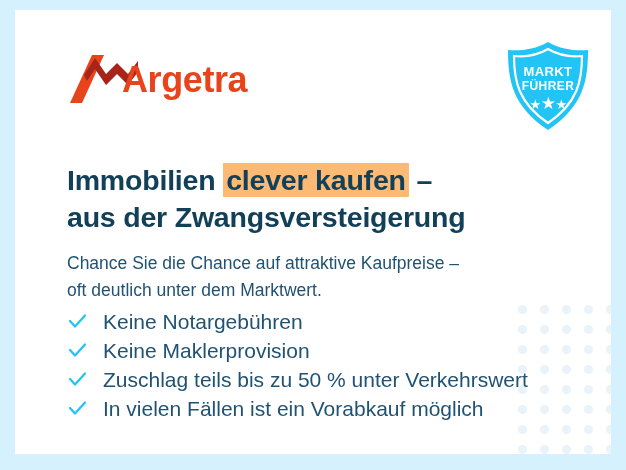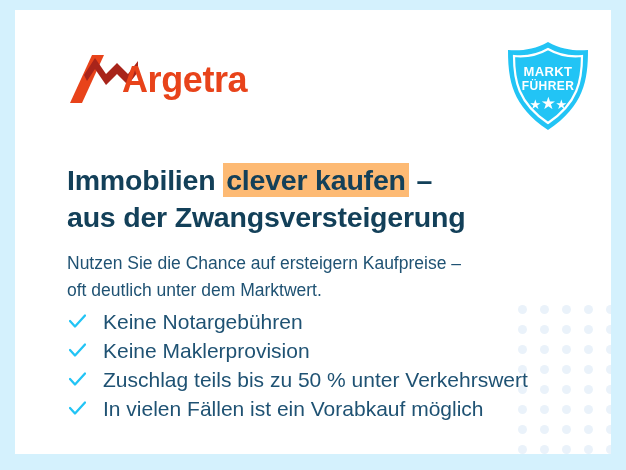--- a/index.html
+++ b/index.html
@@ -247,21 +247,21 @@
         <span>★</span><span class="star-big">★</span><span>★</span>
       </div>
     </div>
 
     <h1 id="headline">
       <span>Immobilien </span><span class="hl-mark">clever kaufen</span><span> –</span><br>
       <span>aus der Zwangsversteigerung</span>
     </h1>
 
     <p id="subheadline">
-      <span>Nutzen Sie die Chance auf ersteigern Kaufpreise –</span><br>
+      <span>Chance Sie die Chance auf attraktive Kaufpreise –</span><br>
       <span>oft deutlich unter dem Marktwert.</span>
     </p>
 
     <ul id="benefits-list">
       <li>
         <svg class="check-icon" viewBox="0 0 17 15">
             <polyline points="1,7 6,12.5 16,1.5" fill="none" stroke="#22c4f5" stroke-width="2.3" stroke-linecap="round" stroke-linejoin="round"></polyline>
           </svg>
         <span>Keine Notargebühren</span>
       </li>

